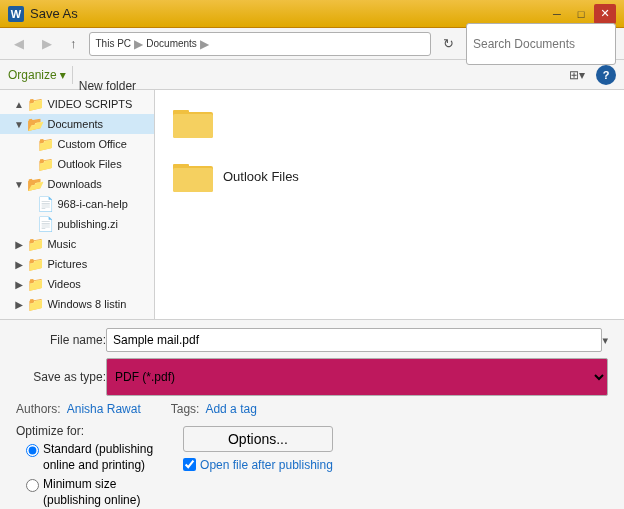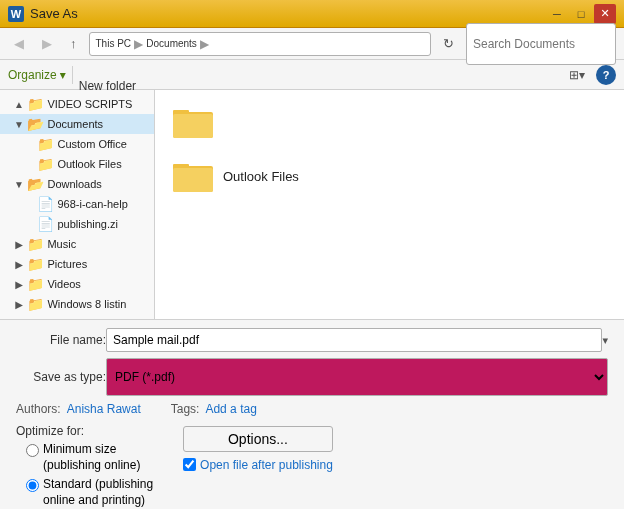--- a/index.html
+++ b/index.html
@@ -352,26 +352,26 @@
       <span class="meta-label">Tags:</span>
       <span class="meta-value">Add a tag</span>
     </div>
   </div>
 
   <div class="options-row">
     <div class="optimize-section">
       <span class="optimize-label">Optimize for:</span>
       <div class="radio-group">
         <label class="radio-item">
+          <input type="radio" name="optimize" checked="" style="">
+          <span class="radio-text">Standard (publishing<br>online and printing)</span>
+        </label>
+        <label class="radio-item">
           <input type="radio" name="optimize" style="">
           <span class="radio-text">Minimum size<br>(publishing online)</span>
-        </label>
-        <label class="radio-item">
-          <input type="radio" name="optimize" checked="" style="">
-          <span class="radio-text">Standard (publishing<br>online and printing)</span>
         </label>
       </div>
     </div>
     <div class="right-options">
       <button class="options-btn">Options...</button>
       <label class="checkbox-item">
         <input type="checkbox" checked="" style="">
         <span class="open-after-label">Open file after publishing</span>
       </label>
     </div>

